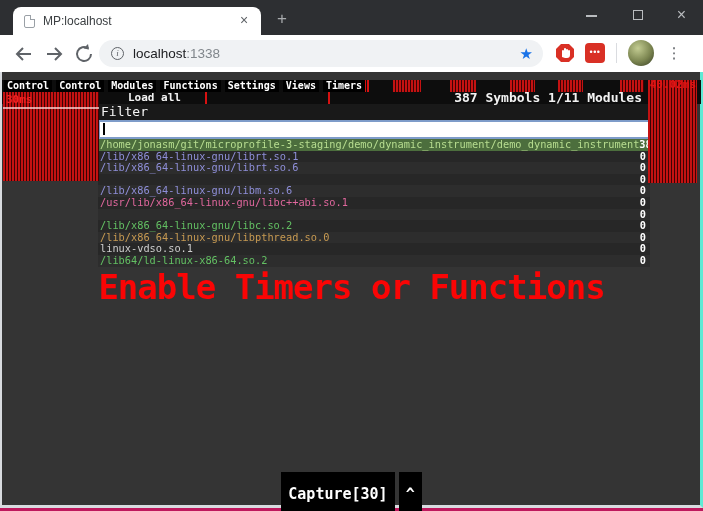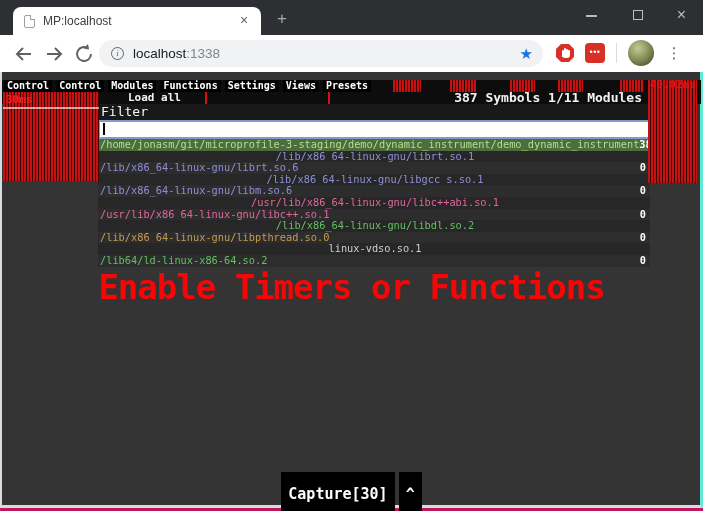--- a/index.html
+++ b/index.html
@@ -68,21 +68,21 @@
   .cluster, .tick { position:absolute; height:12px; z-index:2; }
   .tick { width:2px; background:#d71111; }
 
   .fpanel { position:absolute; left:96px; top:32px; width:552px; }
   .flabel-row { height:16px; background:#191919; font-size:13px; line-height:16px; padding-left:3px;
                 color:#f5f5f5; }
   .finput { position:relative; height:19px; background:#fff; border:2px solid #7e9cc9; }
   .caret { position:absolute; left:3px; top:1px; width:1.5px; height:12px; background:#000; }
   .mod-row { display:flex; align-items:center; height:11.6px; font-size:10.3px; line-height:11.6px;
              background:#2d2d2d; white-space:nowrap; overflow:hidden; }
-  .mod-row.alt { background:#272727;flex-direction:column; }
+  .mod-row.alt { background:#272727; }
   .mod-row.sel { background:#4c6e3d; }
   .mod-path { padding-left:2px; letter-spacing:0; }
   .mod-count { margin-left:auto; padding-right:4px; font-weight:bold; color:#fff; }
 
   .warning { position:absolute; left:0; top:195px; width:699px; text-align:center;
              font-size:34px; font-weight:bold; color:#fa0505; letter-spacing:-1px; white-space:nowrap; }
   .capture-row { position:absolute; left:0; top:400px; width:699px; display:flex; justify-content:center;
                  gap:4px; }
   .cap-btn { background:#000; color:#fff; font-size:15px; font-weight:bold; line-height:13px;
              padding:16px 7px; }
@@ -132,21 +132,21 @@
 
   <div class="page">
     <div class="hdr"></div>
     <div class="menu-row">
         <div class="menu-item">Control</div>
         <div class="menu-item">Control</div>
         <div class="menu-item">Modules</div>
         <div class="menu-item">Functions</div>
         <div class="menu-item">Settings</div>
         <div class="menu-item">Views</div>
-        <div class="menu-item">Presets</div>
+        <div class="menu-item">Timers</div>
       </div>
     <div class="loadall">Load all</div>
     <div class="symstat">387 Symbols 1/11 Modules</div>
     <div class="ftime">40.02ms</div>
 
     <div class="graph-left bars"></div>
     <div class="scale-line"></div>
     <div class="scale30">30ms</div>
     <div class="graph-right bars"></div>
 
@@ -162,37 +162,35 @@
           </div>
           <div class="mod-row alt">
             <span class="mod-path" style="color: rgb(143, 143, 217);">/lib/x86_64-linux-gnu/librt.so.1</span>
             <span class="mod-count">0</span>
           </div>
           <div class="mod-row">
             <span class="mod-path" style="color: rgb(143, 143, 217);">/lib/x86_64-linux-gnu/librt.so.6</span>
             <span class="mod-count">0</span>
           </div>
           <div class="mod-row alt">
-            <span class="mod-path" style="color: rgb(143, 143, 217);">/lib/x86_64-linux-gnu/libgcc_s.so.1</span>
             <span class="mod-count">0</span>
           </div>
           <div class="mod-row">
             <span class="mod-path" style="color: rgb(143, 143, 217);">/lib/x86_64-linux-gnu/libm.so.6</span>
             <span class="mod-count">0</span>
           </div>
           <div class="mod-row alt">
             <span class="mod-path" style="color: rgb(224, 103, 157);">/usr/lib/x86_64-linux-gnu/libc++abi.so.1</span>
             <span class="mod-count">0</span>
           </div>
           <div class="mod-row">
-            <span class="mod-path" style="color: rgb(224, 103, 157);">/usr/lib/x86_64-linux-gnu/libc++.so.1</span>
-            <span class="mod-count">0</span>
-          </div>
-          <div class="mod-row alt">
-            <span class="mod-path" style="color: rgb(99, 192, 99);">/lib/x86_64-linux-gnu/libdl.so.2</span>
+            <span class="mod-count">0</span>
+          </div>
+          <div class="mod-row alt">
+            <span class="mod-path" style="color: rgb(99, 192, 99);">/lib/x86_64-linux-gnu/libc.so.2</span>
             <span class="mod-count">0</span>
           </div>
           <div class="mod-row">
             <span class="mod-path" style="color: rgb(199, 154, 82);">/lib/x86_64-linux-gnu/libpthread.so.0</span>
             <span class="mod-count">0</span>
           </div>
           <div class="mod-row alt">
             <span class="mod-path" style="color: rgb(207, 207, 207);">linux-vdso.so.1</span>
             <span class="mod-count">0</span>
           </div>

